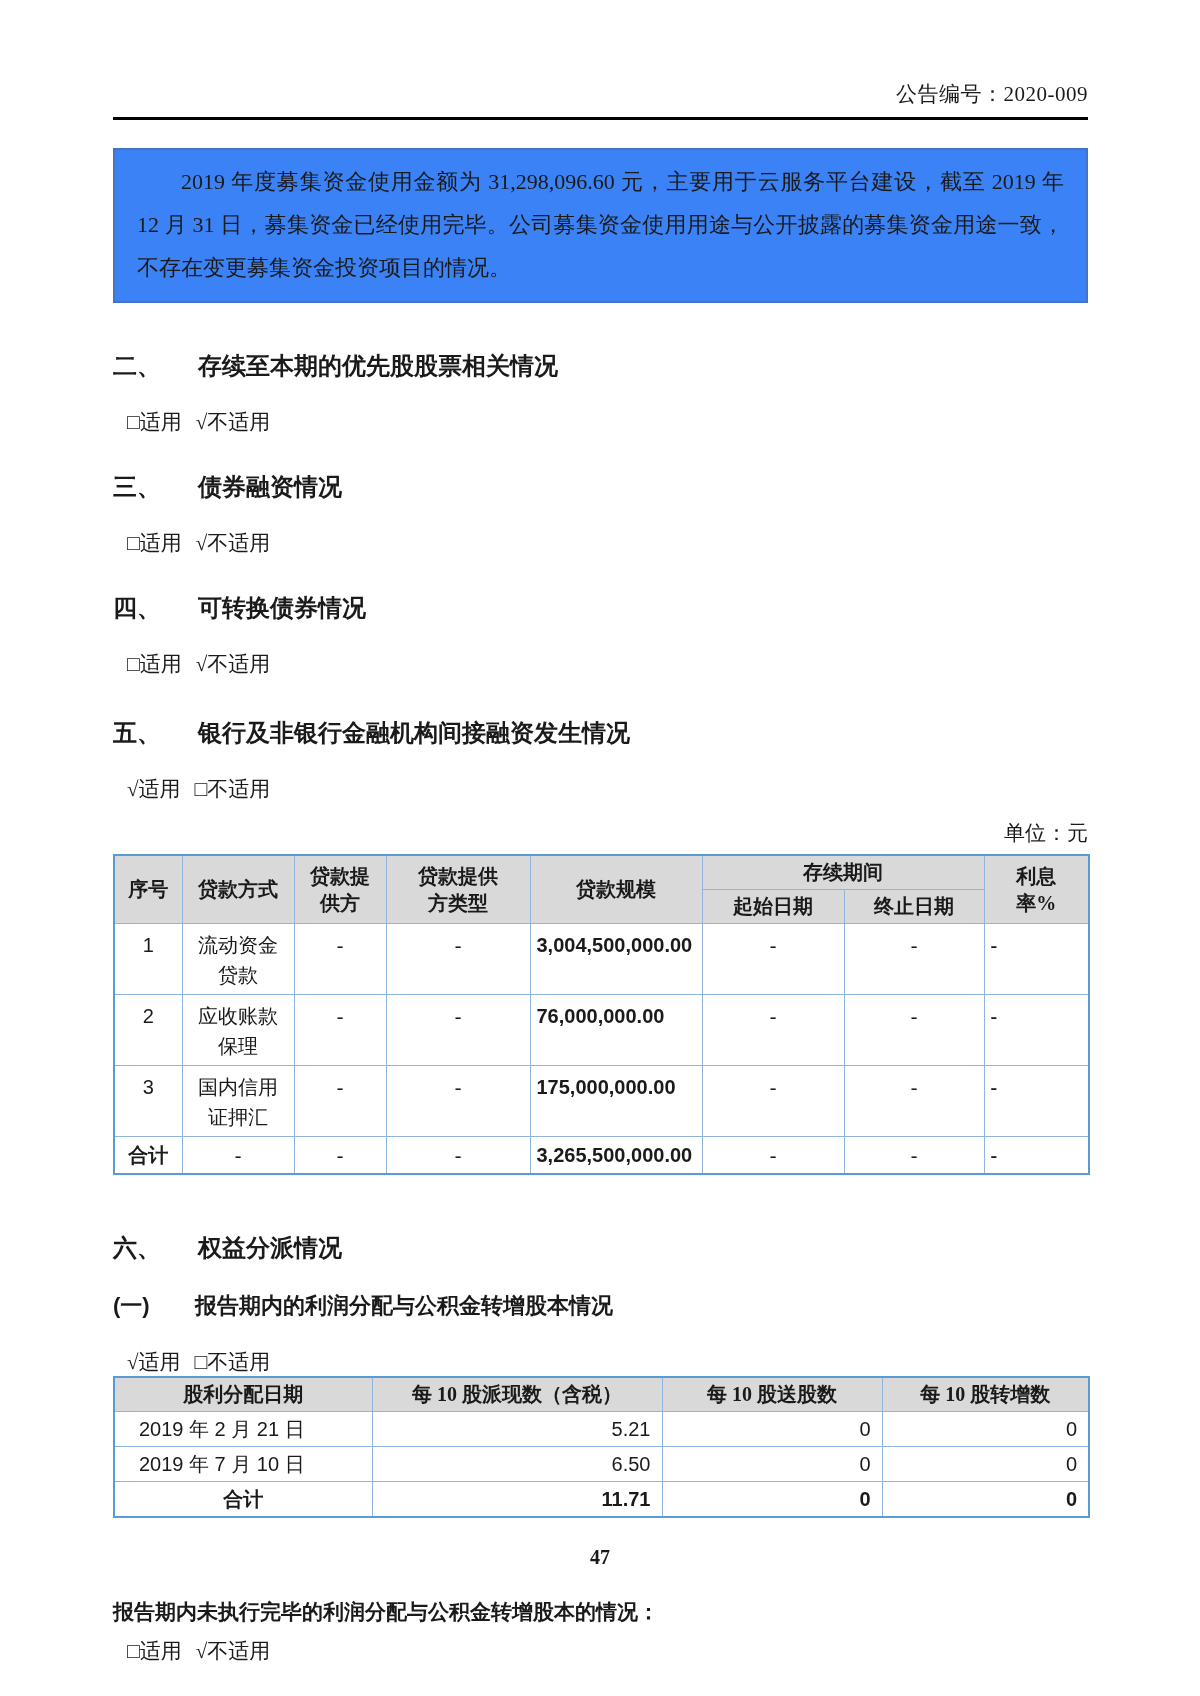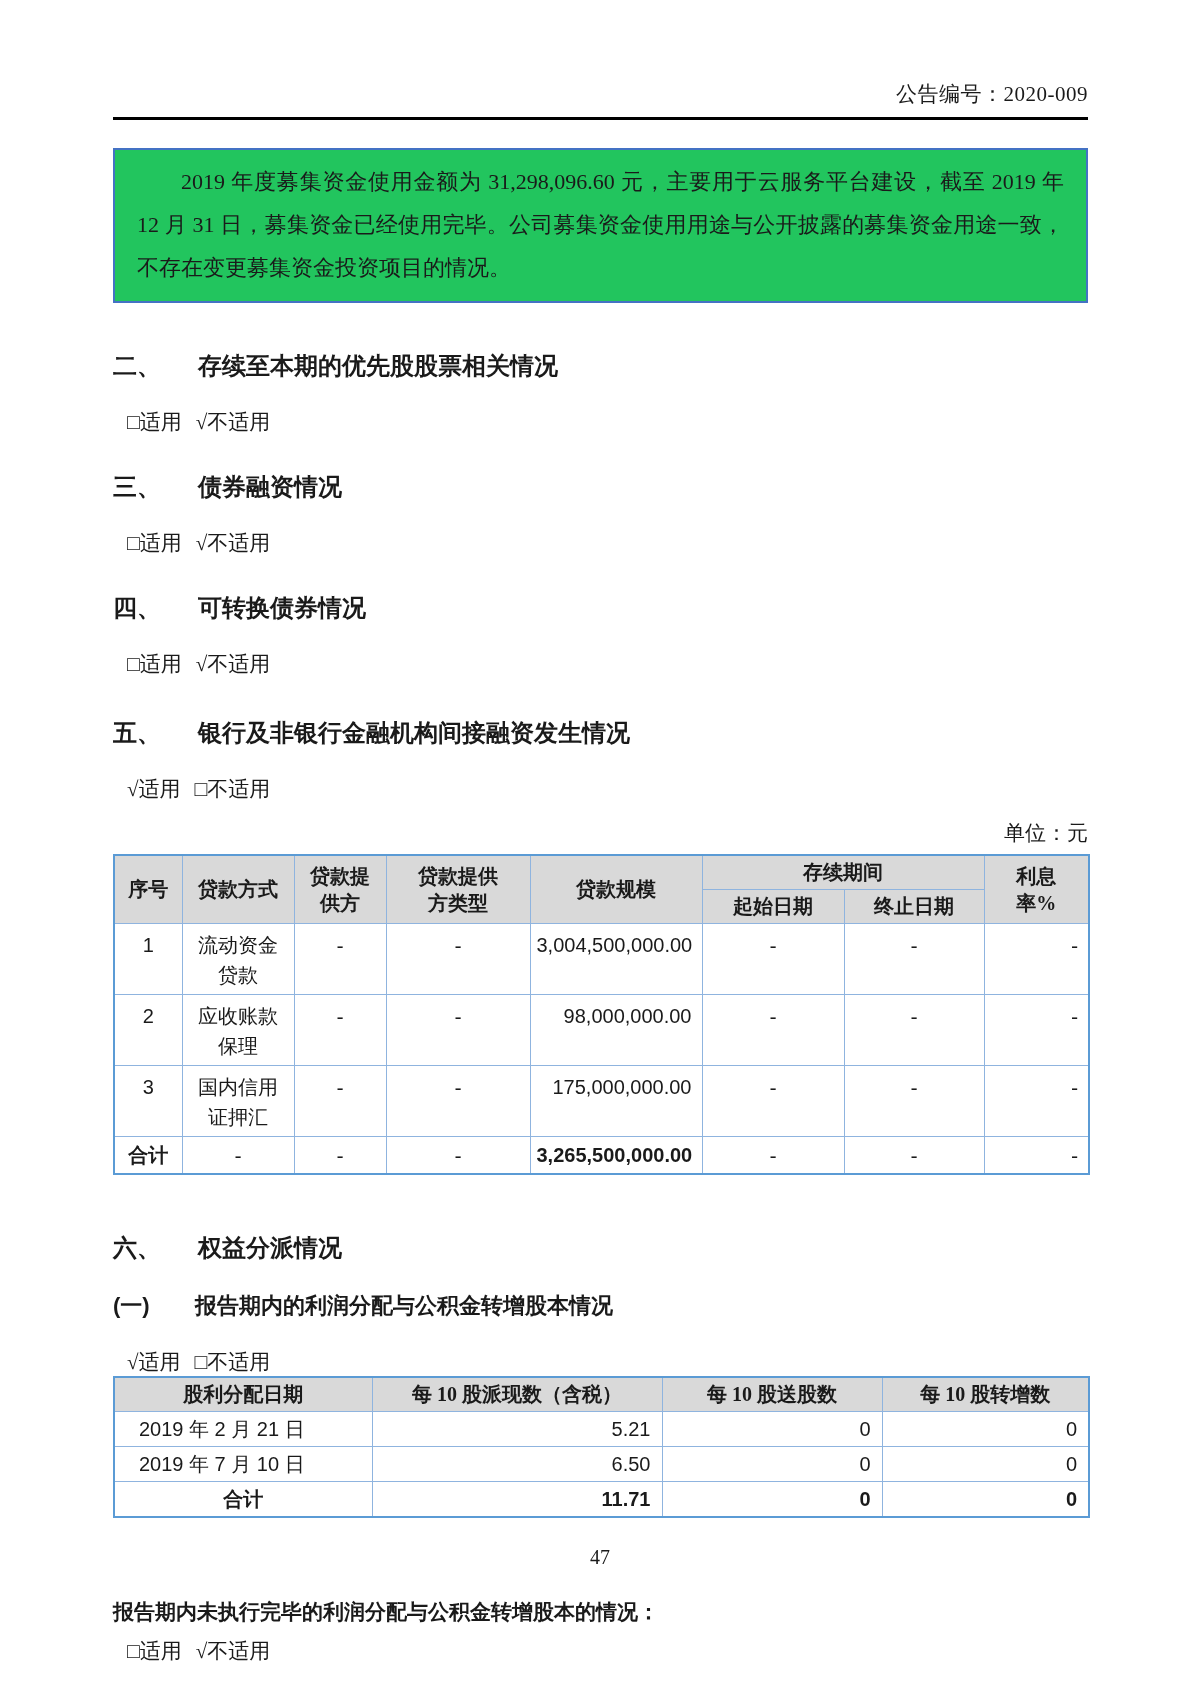--- a/index.html
+++ b/index.html
@@ -20,21 +20,21 @@
   }
   .header-rule {
     margin-top: 9px;
     border: none;
     border-top: 3px solid #000000;
   }
 
   .intro-box {
     margin-top: 28px;
     border: 2px solid #4472C4;
-    background: #22c55e;
+    background: #3b82f6;
     padding: 10px 22px 12px 22px;
   }
   .intro-box p {
     font-size: 22px;
     line-height: 43px;
     text-align: justify;
     text-indent: 2em;
   }
 
   .sec-heading {
@@ -84,21 +84,21 @@
   }
   .loan-table td {
     font-size: 20px;
     line-height: 30px;
     vertical-align: top;
     padding: 6px 6px 4px 6px;
     white-space: pre-line;
   }
   .loan-table .row-data { height: 63px; }
   .loan-table td.c { text-align: center; }
-  .loan-table td.r { text-align: right; padding-right: 10px; }
+  .loan-table td.r { text-align: left; padding-right: 10px; font-weight: bold; }
   .num {
     font-family: "Liberation Sans", "DejaVu Sans", sans-serif;
     font-size: 19px;
   }
   .loan-table .total-row td { padding-top: 3px; padding-bottom: 3px; height: 32px; }
   .bold { font-weight: bold; }
 
   .div-table td {
     font-family: "Liberation Sans", "DejaVu Sans", sans-serif;
     font-size: 20px;
@@ -116,20 +116,21 @@
     font-size: 21px;
   }
   .note-apply { margin-top: 11px; }
 
   .page-num {
     position: absolute;
     left: 0; right: 0;
     top: 1546px;
     text-align: center;
     font-size: 20px;
+    font-weight: bold;
   }
 </style>
 </head>
 <body>
 
 <div class="page">
 
   <div class="doc-no">公告编号：2020-009</div>
   <hr class="header-rule">
 
@@ -208,21 +209,21 @@
       <td class="c">-</td>
       <td class="c">-</td>
       <td class="r">-</td>
     </tr>
     <tr class="row-data">
       <td class="c num">2</td>
       <td class="c">应收账款
 保理</td>
       <td class="c">-</td>
       <td class="c">-</td>
-      <td class="r num">98,000,000.00</td>
+      <td class="r num">76,000,000.00</td>
       <td class="c">-</td>
       <td class="c">-</td>
       <td class="r">-</td>
     </tr>
     <tr class="row-data">
       <td class="c num">3</td>
       <td class="c">国内信用
 证押汇</td>
       <td class="c">-</td>
       <td class="c">-</td>

